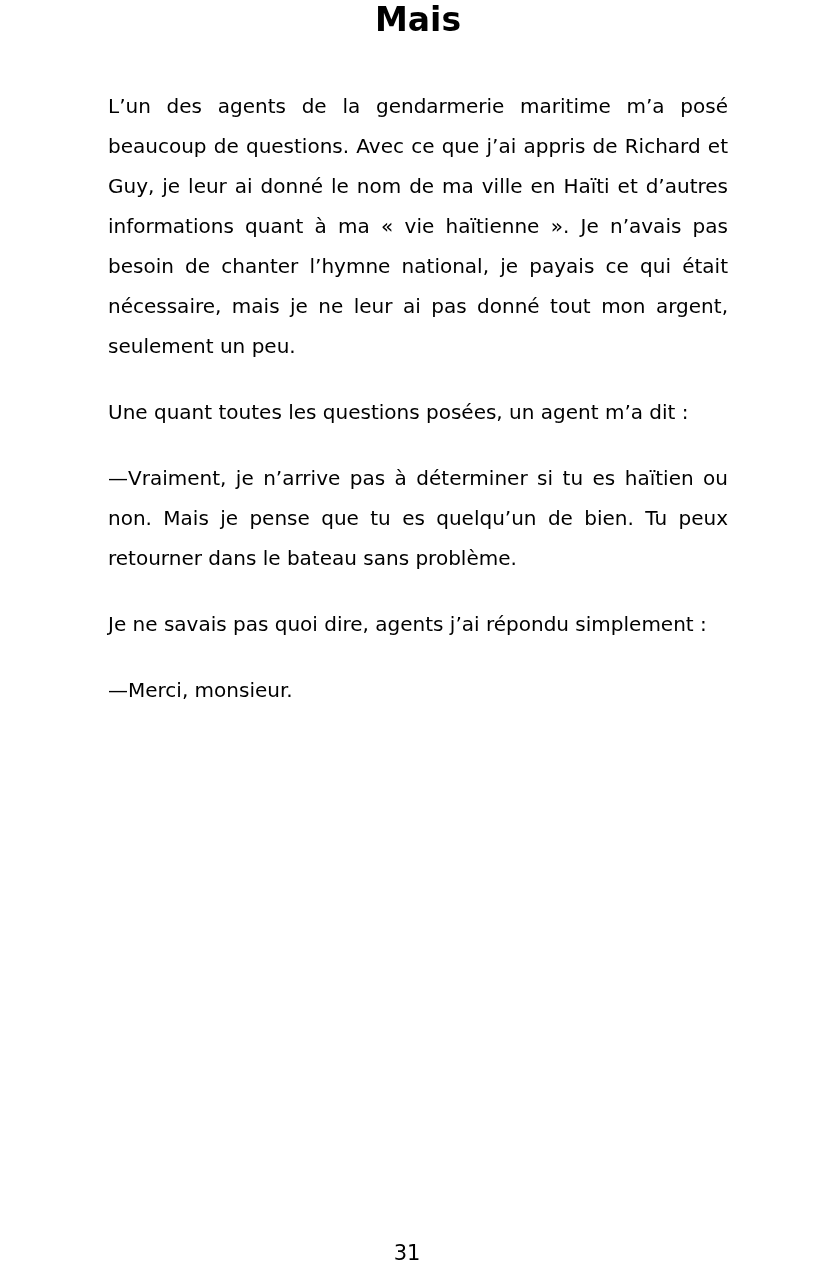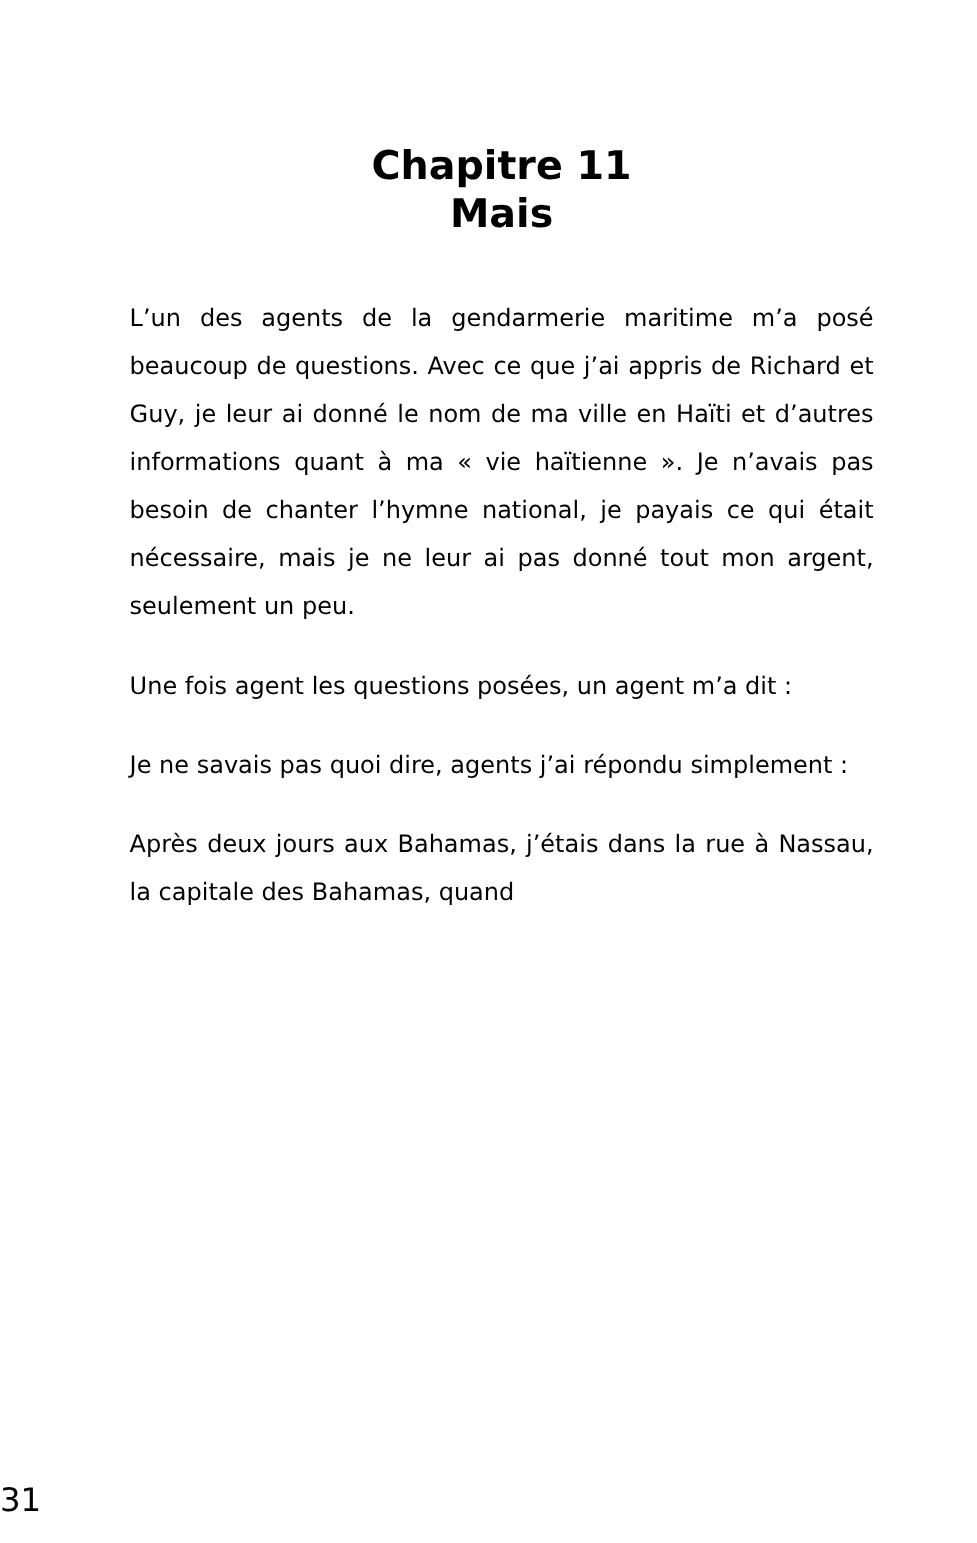--- a/index.html
+++ b/index.html
@@ -54,33 +54,33 @@
     hyphens: none;
   }
   .para.first {
     padding-top: 40px;
   }
   .page-number {
     position: absolute;
     left: 0;
     right: 0;
     bottom: 22px;
-    text-align: left;
-    font-size: 27px;
+    text-align: center;
+    font-size: 21px;
     line-height: 1;
   }
 </style>
 </head>
 <body>
 
 <div class="page">
   <div class="content">
-    <h1 class="chapter-heading">Chapitre 11</h1>
     <h2 class="chapter-title">Mais</h2>
 
     <p class="para first">L’un des agents de la gendarmerie maritime m’a posé beaucoup de questions.  Avec ce que j’ai appris de Richard et Guy, je leur ai donné le nom de ma ville en Haïti et d’autres informations quant à ma « vie haïtienne ». Je n’avais pas besoin de chanter l’hymne national, je payais ce qui était nécessaire, mais je ne leur ai pas donné tout mon argent, seulement un peu.</p>
-    <p class="para">Une fois agent les questions posées, un agent m’a dit :</p>
+    <p class="para">Une quant toutes les questions posées, un agent m’a dit :</p>
+    <p class="para">—Vraiment, je n’arrive pas à déterminer si tu es haïtien ou non. Mais je pense que tu es quelqu’un de bien. Tu peux retourner dans le bateau sans problème.</p>
     <p class="para">Je ne savais pas quoi dire, agents j’ai répondu simplement :</p>
-    <p class="para">Après deux jours aux Bahamas, j’étais dans la rue à Nassau, la capitale des Bahamas, quand</p>
+    <p class="para">—Merci, monsieur.</p>
   </div>
 
   <div class="page-number">31</div>
 </div>
 
 </body></html>

